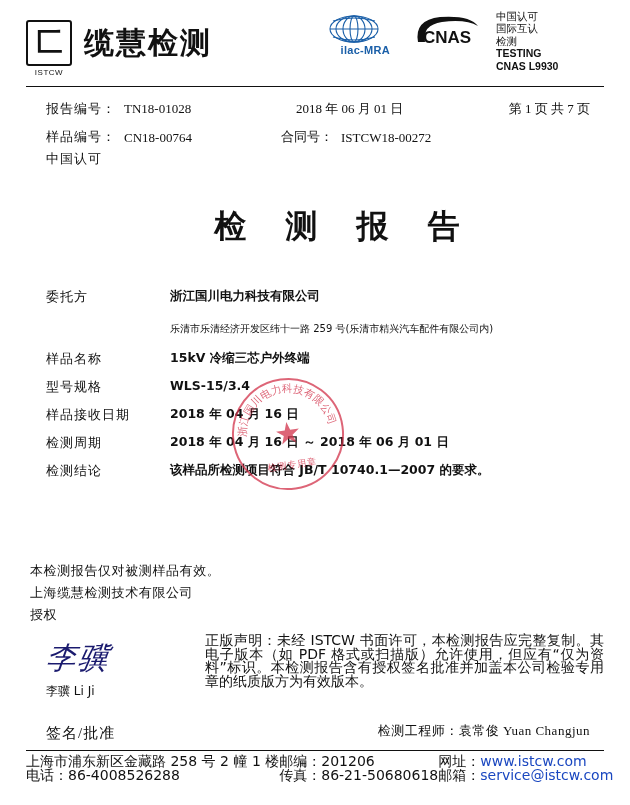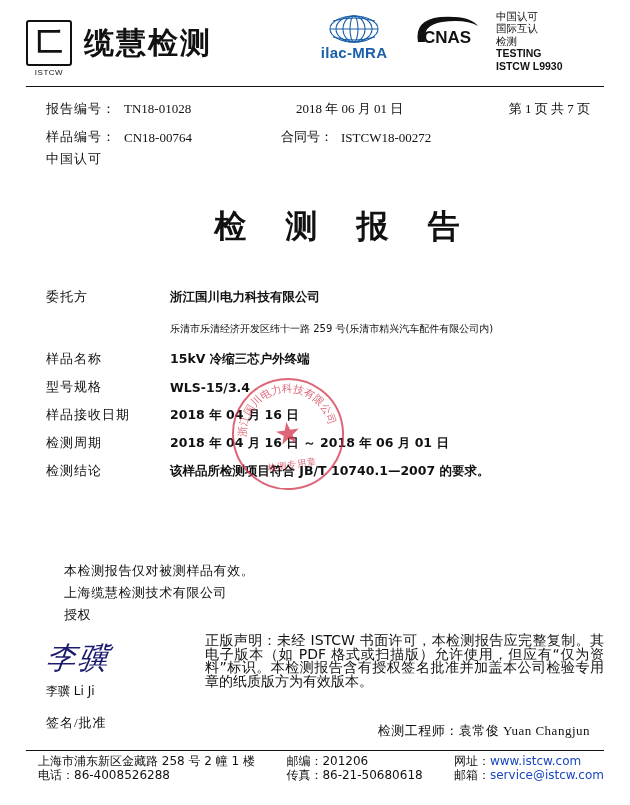--- a/index.html
+++ b/index.html
@@ -78,26 +78,27 @@
 
   .ilac {
     position: absolute;
     left: 318px;
     top: 12px;
     width: 72px;
     text-align: center;
   }
   .ilac svg { display: block; margin: 0 auto; }
   .ilac .ilac-text {
-    font-size: 15px;
+    font-size: 11px;
     font-weight: bold;
     color: #1a5fa8;
     font-family: "Liberation Sans", sans-serif;
     letter-spacing: 0.3px;
     margin-top: -2px;
+    text-align: right;
   }
 
   .cnas {
     position: absolute;
     left: 404px;
     top: 12px;
     width: 86px;
     text-align: center;
   }
   .cnas svg { display: block; margin: 0 auto; }
@@ -178,21 +179,21 @@
   
   .fields {
     position: absolute;
     left: 46px;
     right: 40px;
     top: 288px;
     font-size: 13px;
   }
   .field {
     display: flex;
-    align-items: center;
+    align-items: flex-start;
     margin-bottom: 10px;
   }
   .field .flabel {
     width: 124px;
     letter-spacing: 1px;
     flex: 0 0 124px;
   }
   .field .fval {
     font-weight: bold;
     font-family: "DejaVu Sans", sans-serif;
@@ -242,21 +243,21 @@
     bottom: 16px;
     text-align: center;
     font-size: 9px;
     font-family: "DejaVu Sans", sans-serif;
     letter-spacing: 1px;
   }
 
   
   .validity {
     position: absolute;
-    left: 64px;
+    left: 30px;
     top: 560px;
     font-size: 13px;
     line-height: 22px;
     letter-spacing: 0.6px;
   }
 
   
   .sig-area {
     position: absolute;
     left: 46px;
@@ -272,22 +273,22 @@
     letter-spacing: 2px;
     transform: skewX(-6deg);
     display: inline-block;
   }
   .sig-name {
     font-size: 12px;
     margin-top: 4px;
     font-family: "DejaVu Sans", sans-serif;
   }
   .sig-caption {
-    font-size: 13px;
-    margin-top: 14px;
+    font-size: 15px;
+    margin-top: 24px;
     letter-spacing: 1px;
   }
 
   
   .disclaimer {
     position: absolute;
     left: 205px;
     right: 26px;
     top: 634px;
     font-size: 14px;
@@ -312,26 +313,25 @@
     left: 26px;
     right: 26px;
     top: 750px;
     border-top: 1px solid #111;
   }
   .footer {
     position: absolute;
     left: 26px;
     right: 26px;
     top: 754px;
-    font-size: 12px;
+    font-size: 14px;
     line-height: 14px;
     font-family: "DejaVu Sans", sans-serif;
     display: flex;
     justify-content: space-between;
-    margin-left: 12px;
   }
   .footer .col { white-space: nowrap; }
   .footer .blue { color: #1a47c0; }
 </style>
 </head>
 <body>
 
 <div class="page">
 
   <div class="header">
@@ -364,21 +364,21 @@
         <path d="M10 30 Q6 8 32 5 Q62 3 70 14 Q58 7 34 10 Q14 13 17 30 Z" fill="#111"></path>
         <text x="39" y="31" font-family="Liberation Sans, sans-serif" font-size="17" font-weight="bold" text-anchor="middle" fill="#111">CNAS</text>
       </svg>
     </div>
 
     <div class="cnas-info">
       <div>中国认可</div>
       <div>国际互认</div>
       <div>检测</div>
       <div class="en">TESTING</div>
-      <div class="en">ISTCW L9930</div>
+      <div class="en">CNAS L9930</div>
     </div>
   </div>
 
   <div class="rule"></div>
 
   <div class="meta">
     <div class="meta-row" style="position:relative;">
       <span class="meta-label">报告编号：</span>
       <span class="meta-val">TN18-01028</span>
       <span class="mid">2018 年 06 月 01 日</span>

